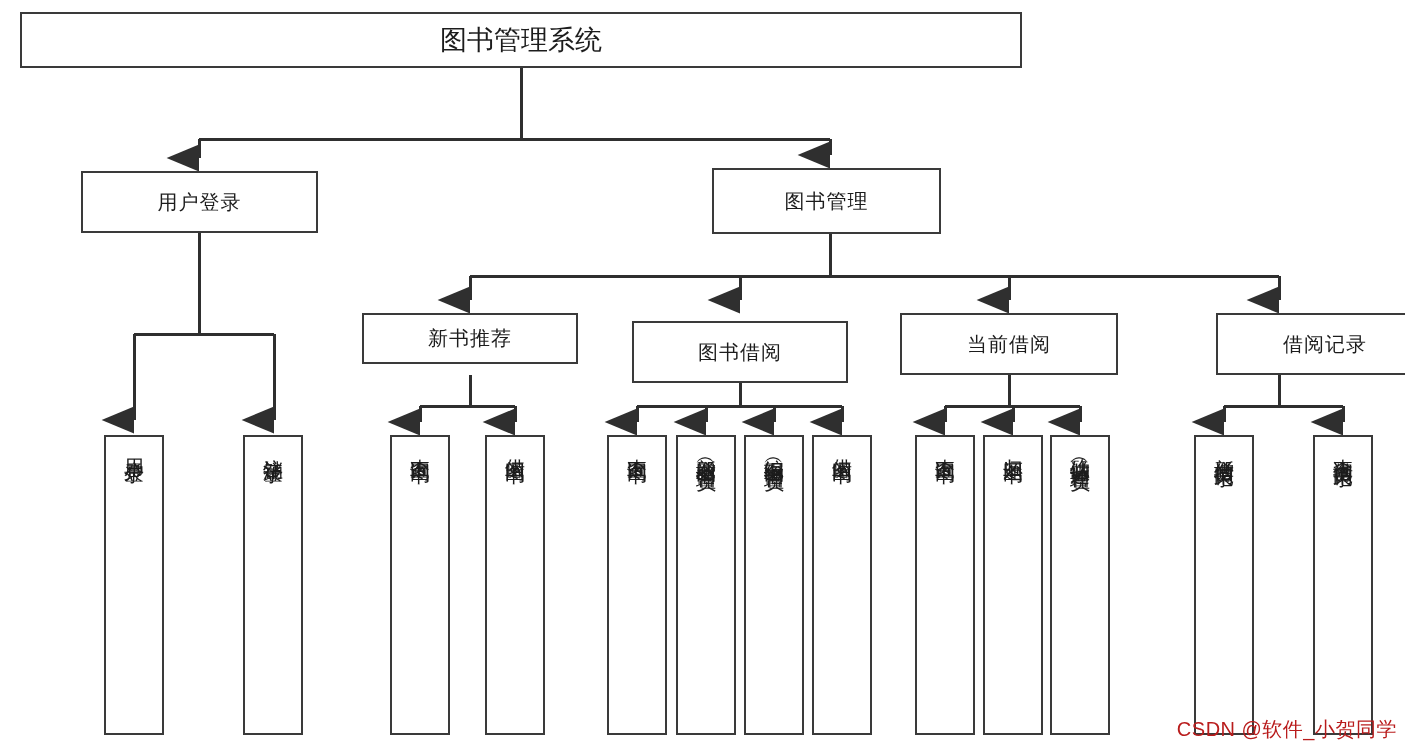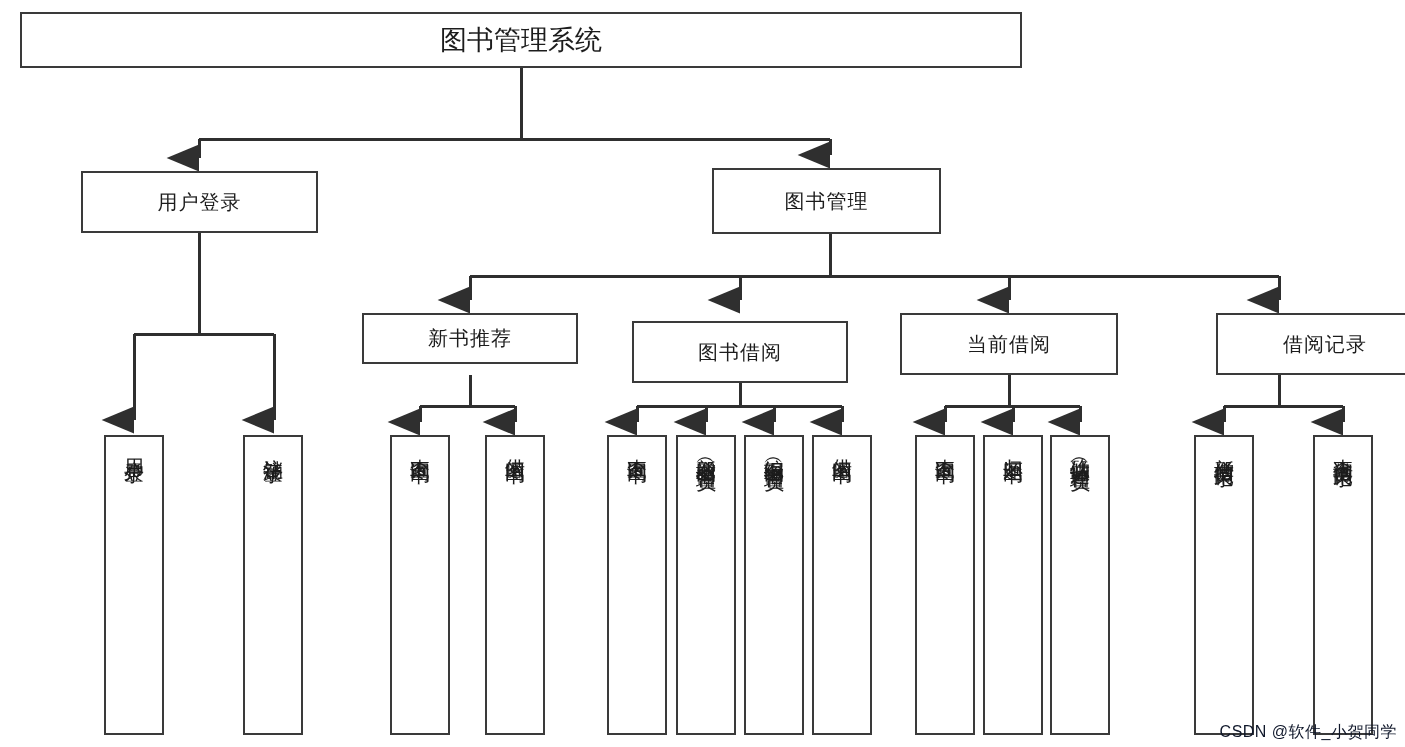--- a/index.html
+++ b/index.html
@@ -9,22 +9,22 @@
   svg.edges{position:absolute;left:0;top:0;width:1405px;height:747px;}
   .node{position:absolute;box-sizing:border-box;background:#ffffff;
         border:2.5px solid #3a3a3a;display:flex;align-items:center;
         justify-content:center;color:#1c1c1c;}
   .node.h{font-size:20px;letter-spacing:1px;}
   .node.root{font-size:27px;}
   .node.v{writing-mode:vertical-rl;text-orientation:upright;
           font-size:20px;line-height:1.14;letter-spacing:2px;
           padding:6px 0;justify-content:flex-start;align-items:center;}
   .node.v > span{display:block;}
-  .watermark{position:absolute;right:8px;bottom:4px;font-size:16px;
-             color:#0f172a;letter-spacing:0.5px;white-space:nowrap;}
+  .watermark{position:absolute;right:8px;bottom:4px;font-size:20px;
+             color:#b91c1c;letter-spacing:0.5px;white-space:nowrap;}
 </style>
 </head>
 <body>
 
 <div id="diagram-root">
 
   <svg class="edges" viewBox="0 0 1405 747" xmlns="http://www.w3.org/2000/svg">
     <defs>
       <marker id="arrow" viewBox="0 0 10 12" refX="5" refY="11" markerWidth="10" markerHeight="12" orient="auto-start-reverse">
         <path d="M0,0 L10,0 L5,12 Z" fill="#2f2f2f"></path>

